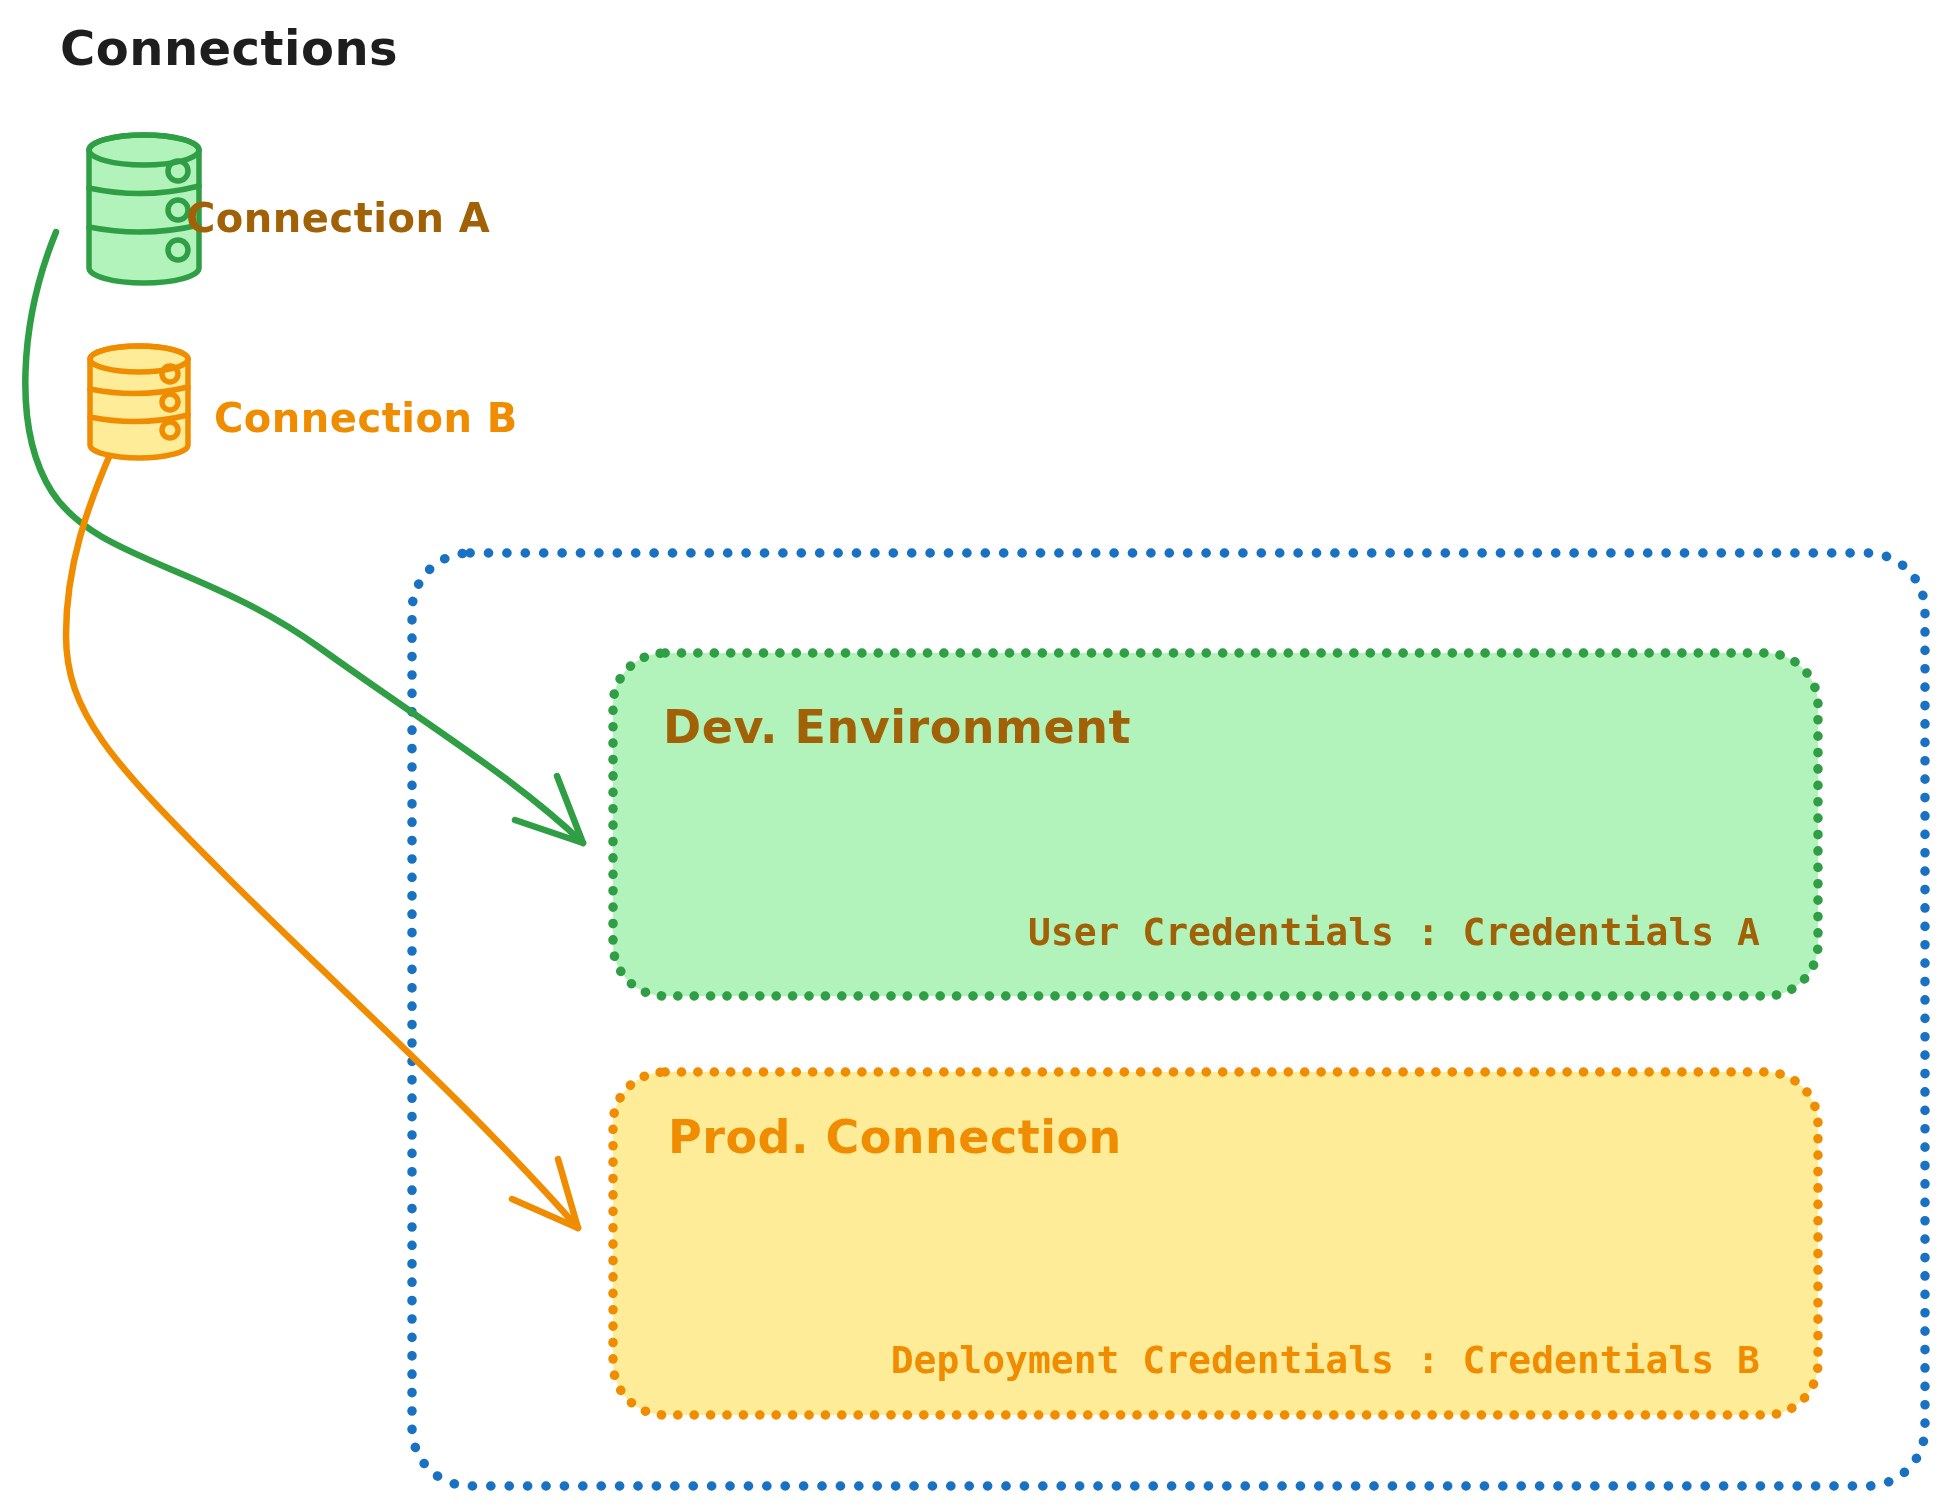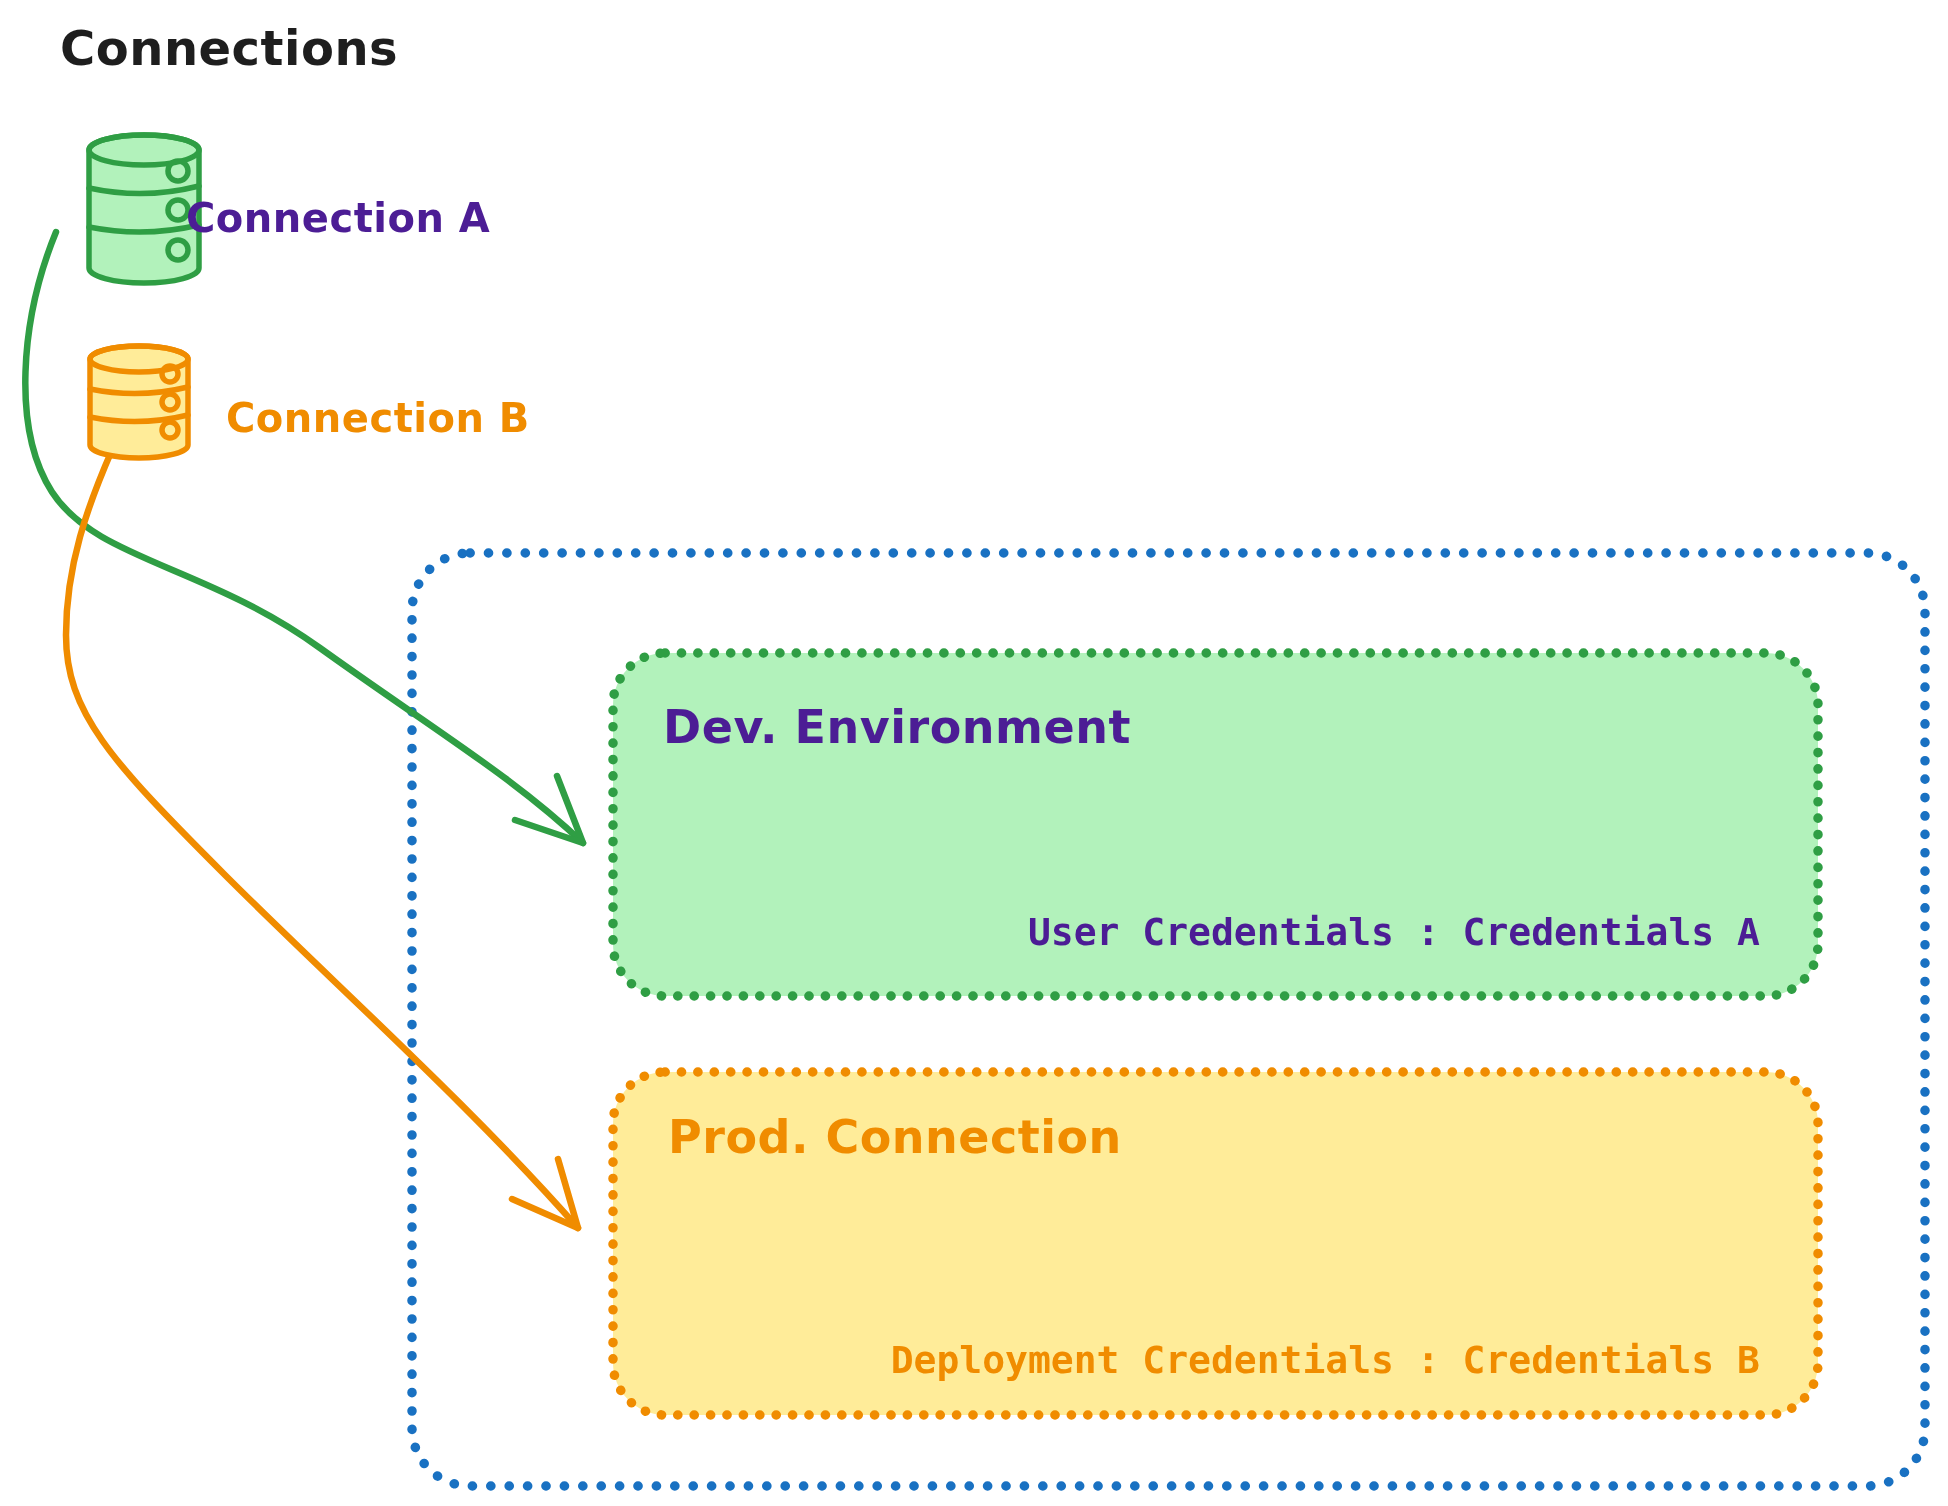--- a/index.html
+++ b/index.html
@@ -8,27 +8,27 @@
     width:1948px;height:1506px;
     background:#ffffff;
     overflow:hidden;
     font-family:"DejaVu Sans","Liberation Sans",sans-serif;
   }
   .layer{position:absolute;left:0;top:0;}
   .txt{position:absolute;white-space:nowrap;line-height:1.1;}
   .hand{font-family:"DejaVu Sans","Liberation Sans",sans-serif;font-weight:700;letter-spacing:0.5px;}
   .mono{font-family:"DejaVu Sans Mono","Liberation Mono",monospace;font-weight:700;}
   .ink{color:#1e1e1e;}
-  .green{color:#4c1d95;}
+  .green{color:#a16207;}
   .orange{color:#f08c00;}
   .blue{color:#1971c2;}
 
   .diagram-title{left:60px;top:22px;font-size:48px;}
   .conn-a-label{left:186px;top:196px;font-size:40px;}
-  .conn-b-label{left:214px;top:396px;font-size:40px;margin-left:12px;}
+  .conn-b-label{left:214px;top:396px;font-size:40px;}
   .project-title{left:1538px;top:418px;font-size:56px;}
   .dev-title{left:663px;top:702px;font-size:46px;}
   .prod-title{left:668px;top:1112px;font-size:46px;}
   .dev-creds{right:188px;top:912px;font-size:38px;}
   .prod-creds{right:188px;top:1340px;font-size:38px;}
 </style>
 </head>
 <body>
 
 <div class="stage">

